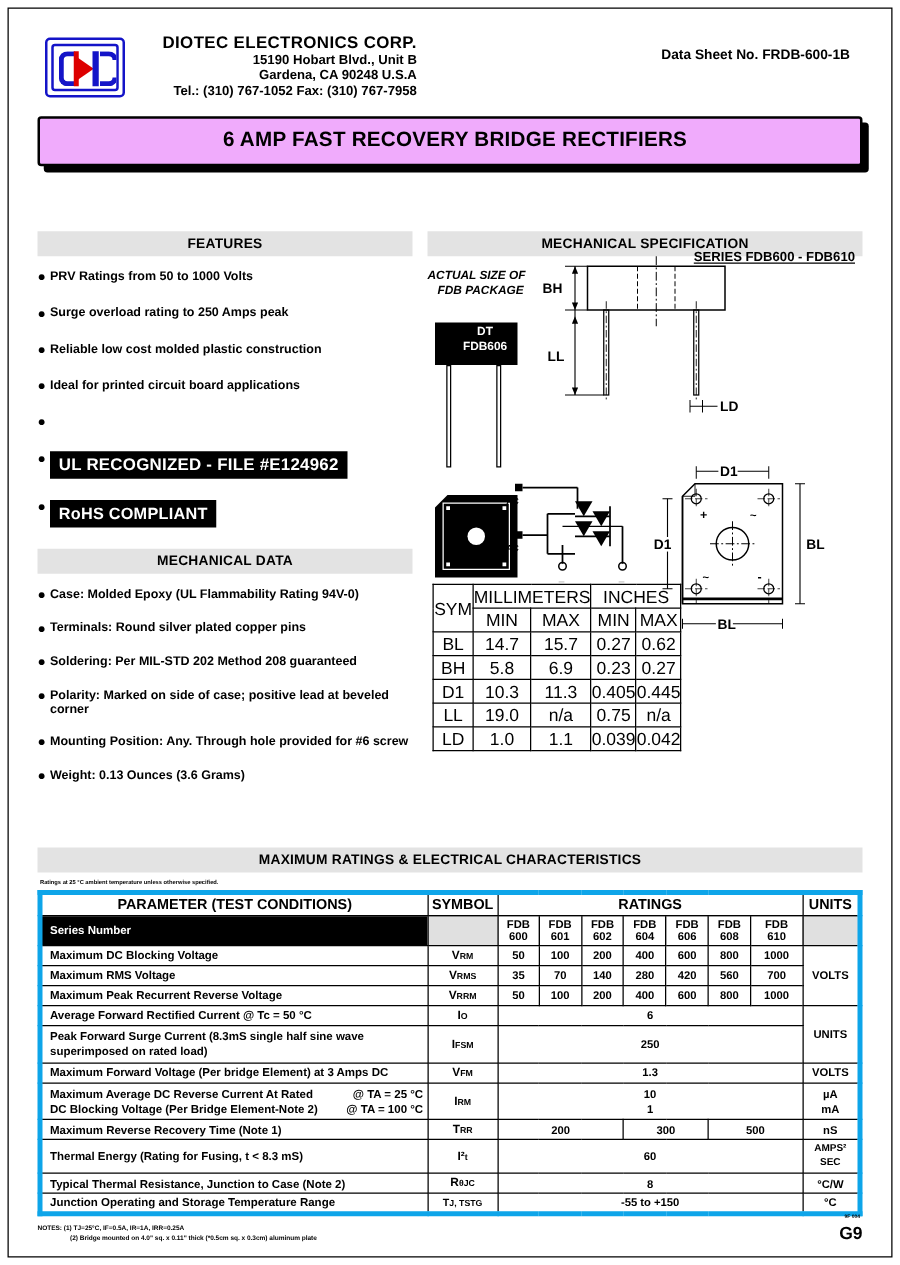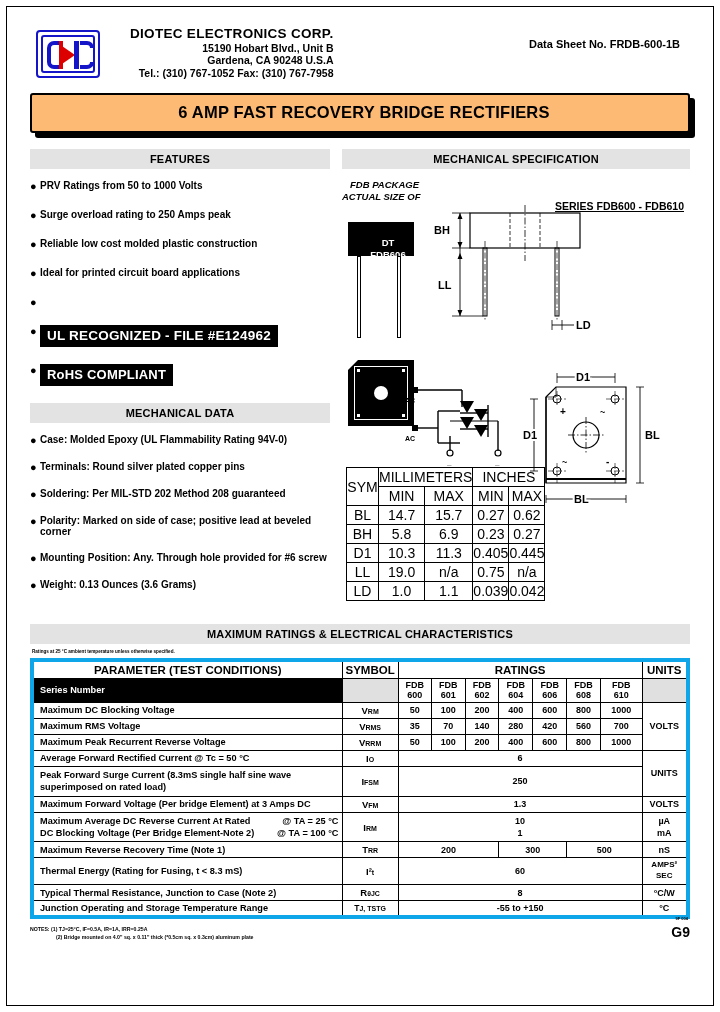--- a/index.html
+++ b/index.html
@@ -45,31 +45,31 @@
   .company { margin-left:30px; line-height:1.18;text-align:right; }
   .company .c1 { font-size:13.5px; font-weight:bold; letter-spacing:.3px; }
   .company .c2, .company .c3, .company .c4 { font-size:10.5px; font-weight:bold; }
   .dsno { position:absolute; right:26px; top:24px; font-size:11px; font-weight:bold; }
 
   
   .titlebar-wrap { position:relative; margin:14px 16px 0 16px; }
   .titlebar {
     border:2px solid #000; border-radius:3px; text-align:center;
     padding:8px 0 9px 8px; font-size:16.5px; font-weight:bold; letter-spacing:.2px;
-    background:#fdba74; position:relative; z-index:2;
+    background:#f0abfc; position:relative; z-index:2;
   }
   .titlebar-shadow {
     position:absolute; left:5px; top:5px; right:-5px; bottom:-5px;
     background:#000; z-index:1; border-radius:3px;
   }
 
   
   .sec-hdr {
     background:#e3e3e3; text-align:center; font-size:11px; font-weight:bold;
-    padding:4px 0 4px 0; letter-spacing:.2px;
+    padding:4px 0 4px 0; letter-spacing:.2px;margin-top:36px;
   }
 
   
   .cols { display:flex; margin-top:16px; padding:0 16px; gap:12px; }
   .colL { width:300px; }
   .colR { flex:1; position:relative; }
 
   .bullets { margin-top:11px; }
   .bullet { display:flex; align-items:flex-start; margin-bottom:17px; font-size:10px; font-weight:bold; }
   .bullet .dot { width:10px; flex:0 0 10px; font-size:11px; line-height:1; padding-top:1px; }
@@ -86,21 +86,21 @@
   
   .actual-size { font-size:9.5px; font-weight:bold; font-style:italic; line-height:1.3; margin-top:10px; }
   .series-title {
     position:absolute; right:6px; top:11px; font-size:10.5px; font-weight:bold;
     text-decoration:underline;
     margin-top:40px;
   }
   .pkg-area { position:relative; height:210px; margin-top:4px; }
   .pkg-body {
     position:absolute; left:6px; top:14px; width:66px; height:34px; background:#000;
-    color:#fff; font-size:9.5px; font-weight:bold; text-align:center; padding-top:15px; line-height:1.25;
+    color:#fff; font-size:9.5px; font-weight:bold; text-align:center; padding-top:2px; line-height:1.25;
   }
   .pkg-body .pb1 { margin-left:14px; }
   .lead { position:absolute; width:4px; background:#fff; border:1px solid #000; }
   .pkg-bottom {
     position:absolute; left:6px; top:152px; width:66px; height:66px; background:#000;
   }
   .pkg-bottom .inner { position:absolute; left:6px; top:6px; right:6px; bottom:6px; border:1px solid #fff; }
   .pkg-bottom .hole {
     position:absolute; left:50%; top:50%; width:14px; height:14px; margin:-7px 0 0 -7px;
     background:#fff; border-radius:50%;
@@ -236,22 +236,22 @@
           <span class="dot">●</span>
           <span class="btxt">Weight: 0.13 Ounces (3.6 Grams)</span>
         </div>
       </div>
     </div>
 
     <div class="colR">
       <div class="sec-hdr">MECHANICAL  SPECIFICATION</div>
       <div class="series-title">SERIES FDB600 - FDB610</div>
       <div class="actual-size">
+        <div>ACTUAL  SIZE OF</div>
         <div style="margin-left:8px">FDB PACKAGE</div>
-        <div>ACTUAL  SIZE OF</div>
       </div>
 
       <div class="pkg-area">
 
         <div class="pkg-body">
           <div class="pb1">DT</div>
           <div class="pb1">FDB606</div>
         </div>
         <div class="lead" style="left:15px; top:48px; height:82px;"></div>
         <div class="lead" style="left:55px; top:48px; height:82px;"></div>

